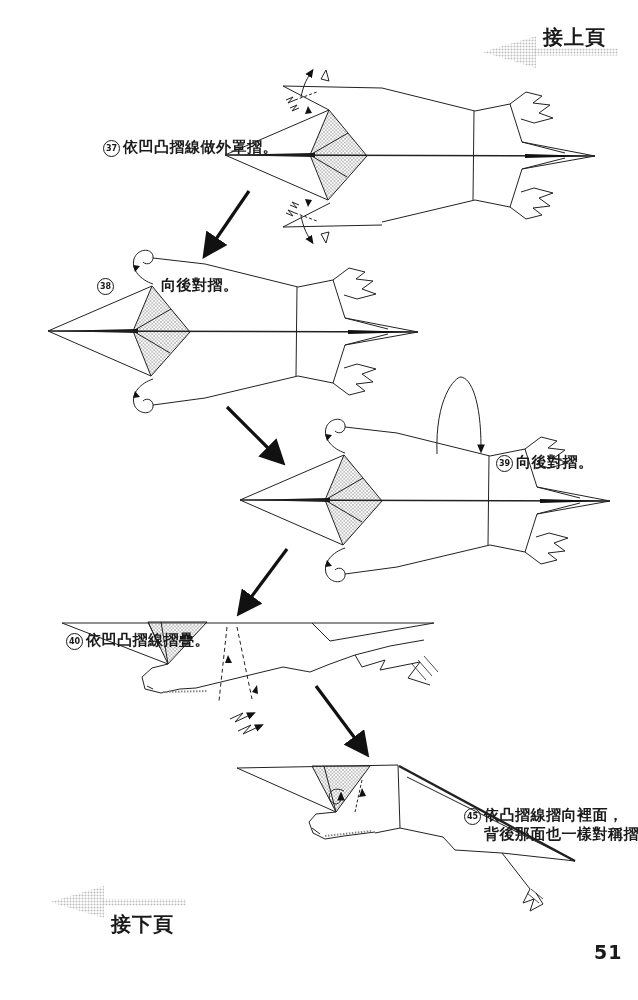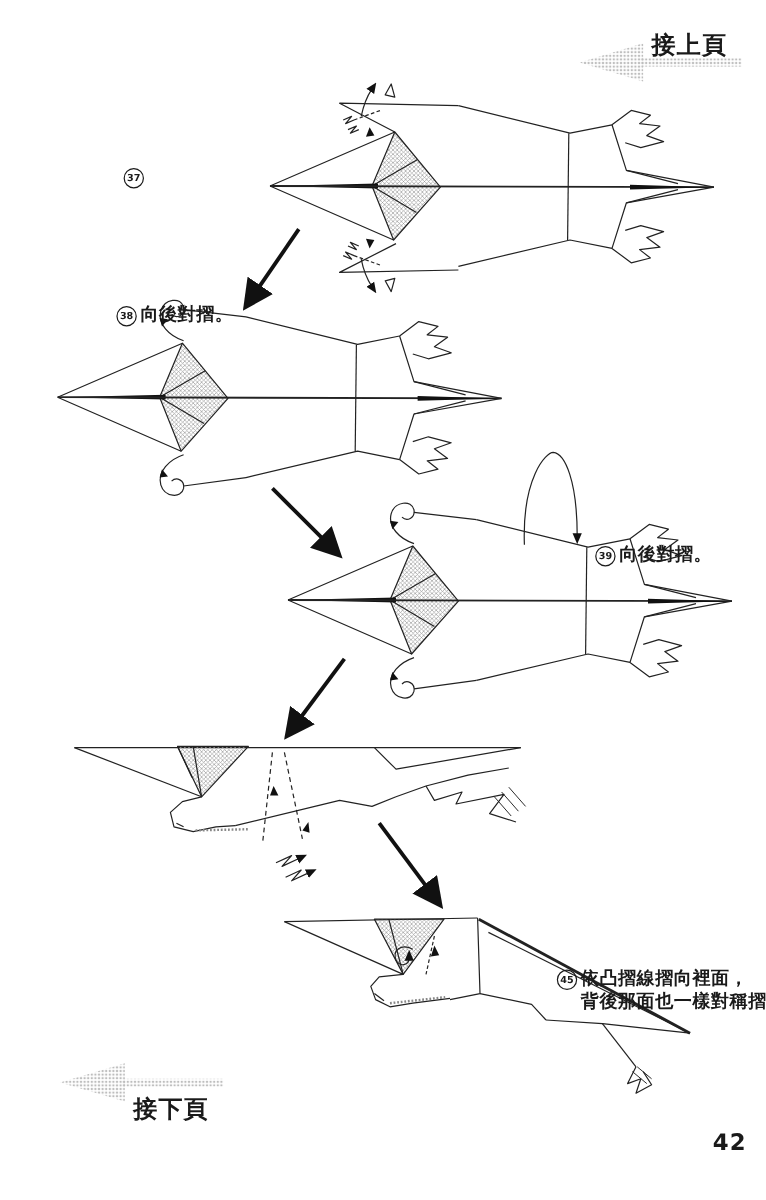--- a/index.html
+++ b/index.html
@@ -152,37 +152,42 @@
     <g>
       <polygon points="50,902 104,886 104,918" fill="url(#dots)"></polygon>
       <rect x="102" y="899" width="84" height="6.5" fill="url(#dots)"></rect>
     </g>
   </svg>
 
   <div class="navlabel" style="left:543px;top:24px;">接上頁</div>
 
   <div class="label" style="left:103px;top:90px;">
     <span class="stepnum">37</span>
+    <span>依凹凸摺線做外罩摺。</span>
   </div>
 
-  <div class="label" style="left:97px;top:205px;">
+  <div class="label" style="left:97px;top:228px;gap:44px;">
     <span class="stepnum">38</span>
     <span>向後對摺。</span>
   </div>
 
   <div class="label" style="left:496px;top:405px;align-items:flex-end;">
     <span class="stepnum">39</span>
     <span>向後對摺。</span>
   </div>
 
+  <div class="label" style="left:66px;top:583px;">
+    <span class="stepnum">40</span>
+    <span>依凹凸摺線摺疊。</span>
+  </div>
 
   <div class="label" style="left:464px;top:758px;">
     <span class="stepnum">45</span>
     <span class="lines">
       <span>依凸摺線摺向裡面，</span>
       <span>背後那面也一樣對稱摺好</span>
     </span>
   </div>
 
   <div class="navlabel" style="left:111px;top:911px;">接下頁</div>
 
-  <div class="pagenum">42</div>
+  <div class="pagenum">51</div>
 </div>
 
 </body></html>

